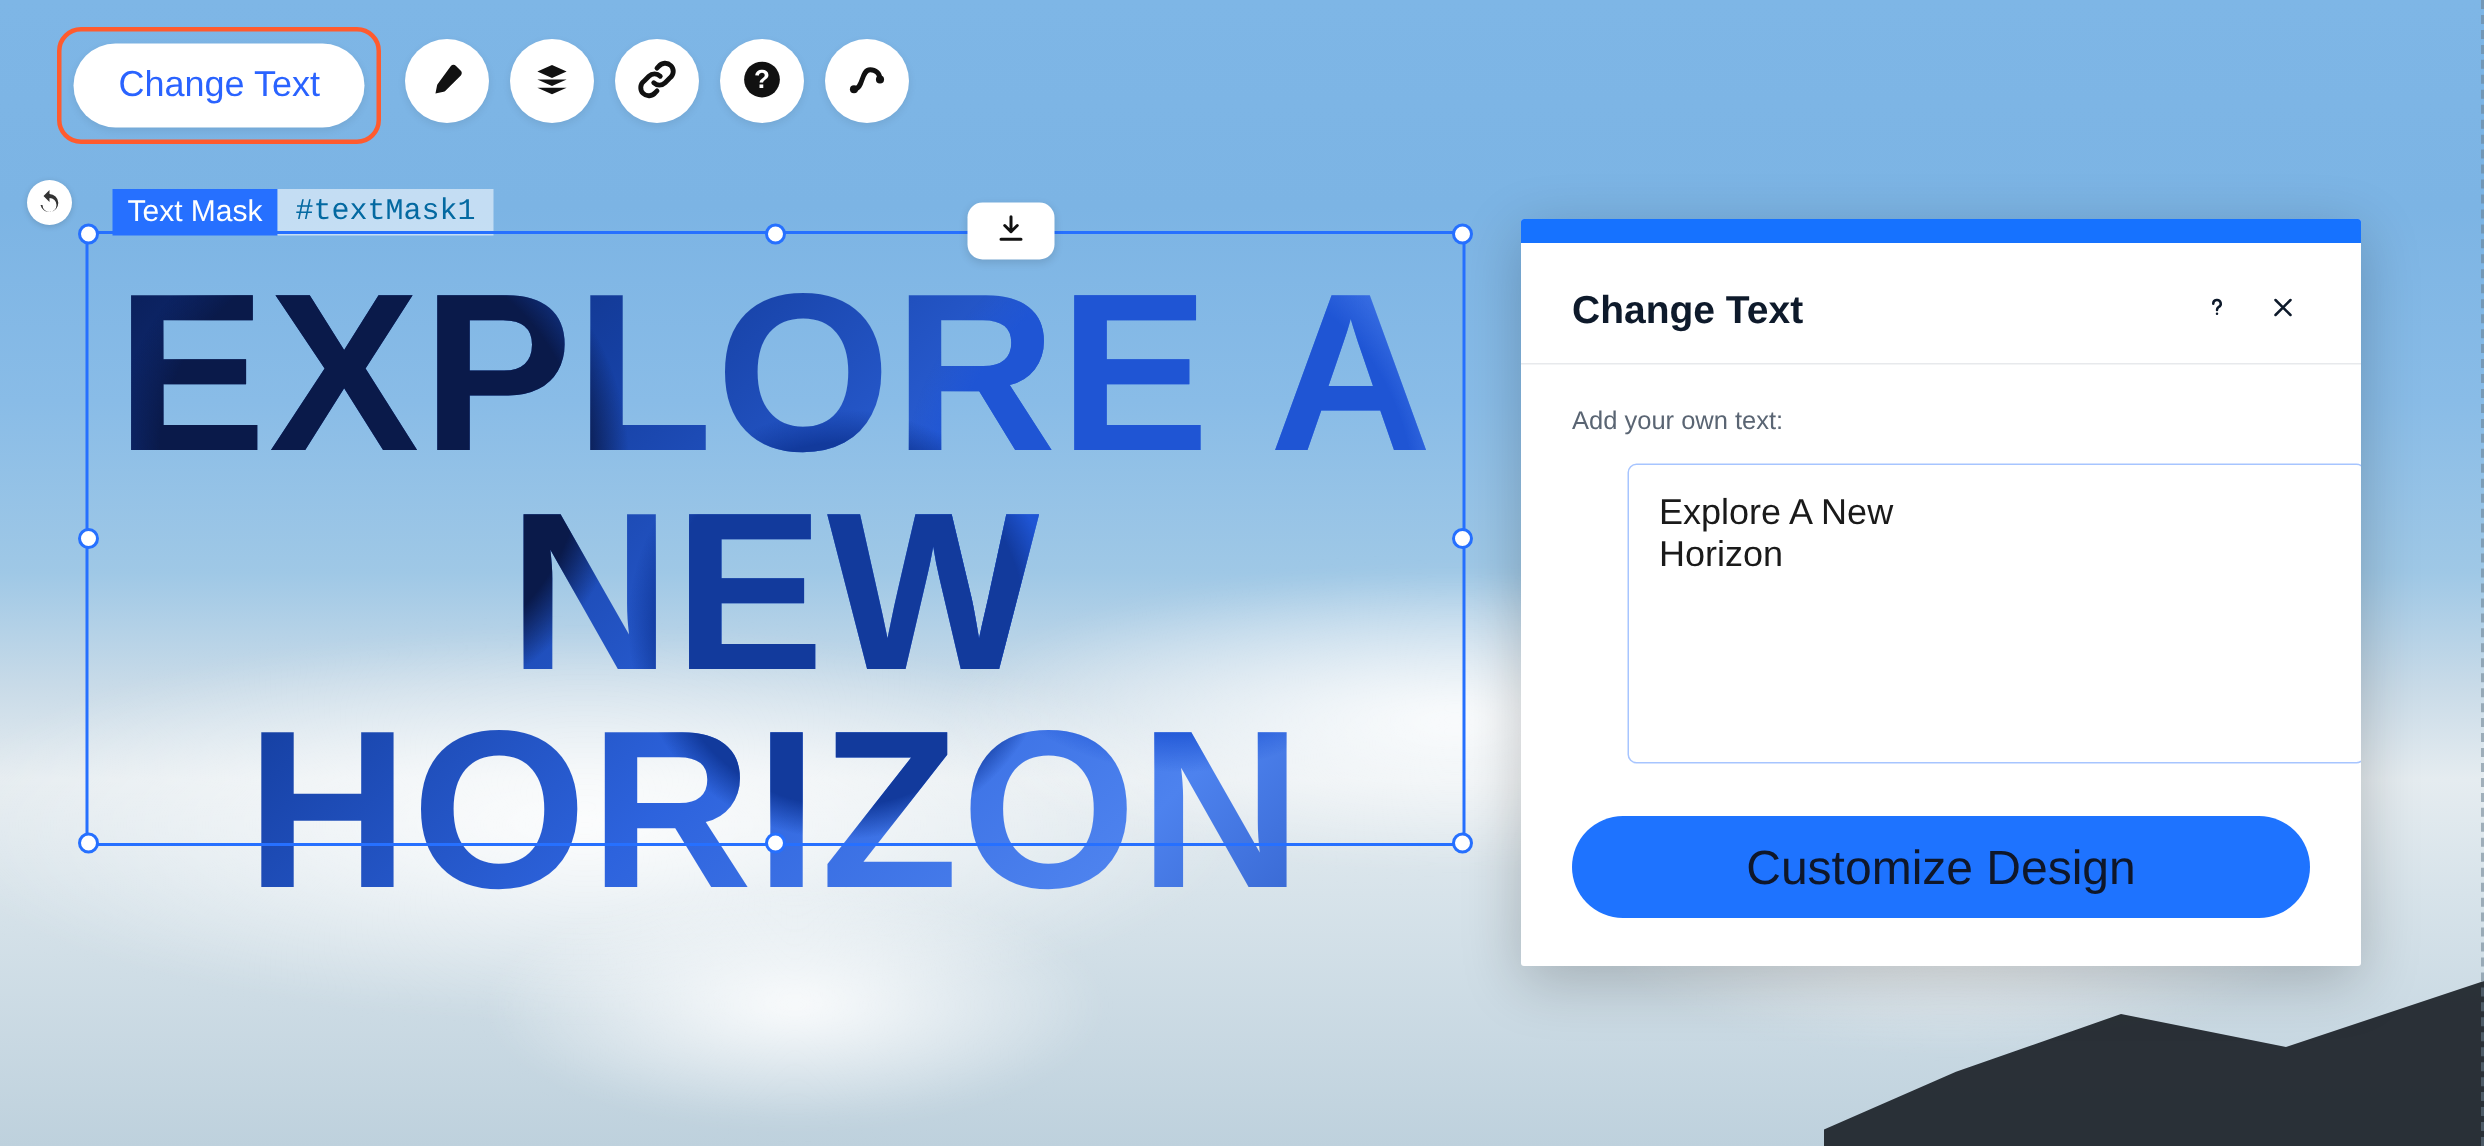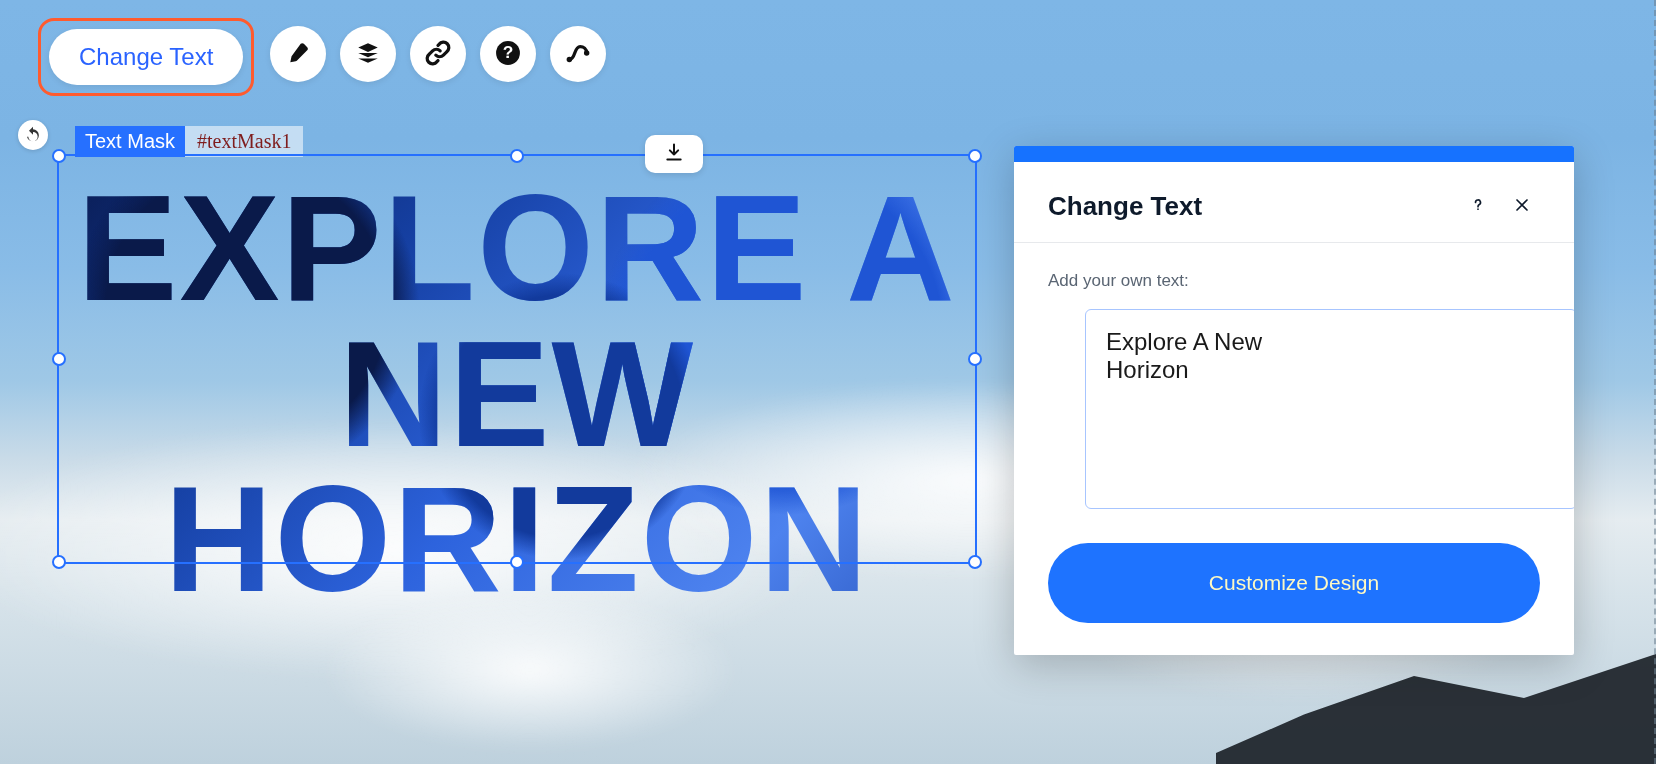--- a/index.html
+++ b/index.html
@@ -96,23 +96,23 @@
     align-items: center;
     font-size: 20px;
   }
   .elem-label .name {
     background: #2670ff;
     color: #fff;
     padding: 4px 10px;
   }
   .elem-label .id {
     background: rgba(255,255,255,.55);
-    color: #7f1d1d;
+    color: #0369a1;
     padding: 4px 12px;
-    font-family: Liberation Serif, serif;
+    font-family: Liberation Mono, monospace;
   }
 
   
   .sel-box {
     position: absolute;
     left: 57px; top: 154px;
     width: 920px; height: 410px;
     border: 2px solid #2670ff;
   }
   .handle {
@@ -200,24 +200,24 @@
     font-size:24px; color:#1a1a1a;
     font-family: inherit;
     resize:none;
     margin-left:37px;
   }
   .panel-foot{
     padding: 0 34px 32px;
   }
   .primary-btn{
     width:100%;
-    height:80px;
+    height:68px;
     border:none; border-radius:999px;
-    background:#1e73ff; color:#fef9c3;
-    font-size:21px; font-weight:500;
+    background:#1e73ff; color:#0f172a;
+    font-size:32px; font-weight:500;
     cursor:pointer;
   }
 
   
   .hill{
     position:absolute; right:0; bottom:0;
     width:440px; height:110px;
     background:#1c2228;
     clip-path: polygon(20% 55%, 45% 20%, 70% 40%, 100% 0, 100% 100%, 0 100%, 0 90%);
     opacity:.92;

